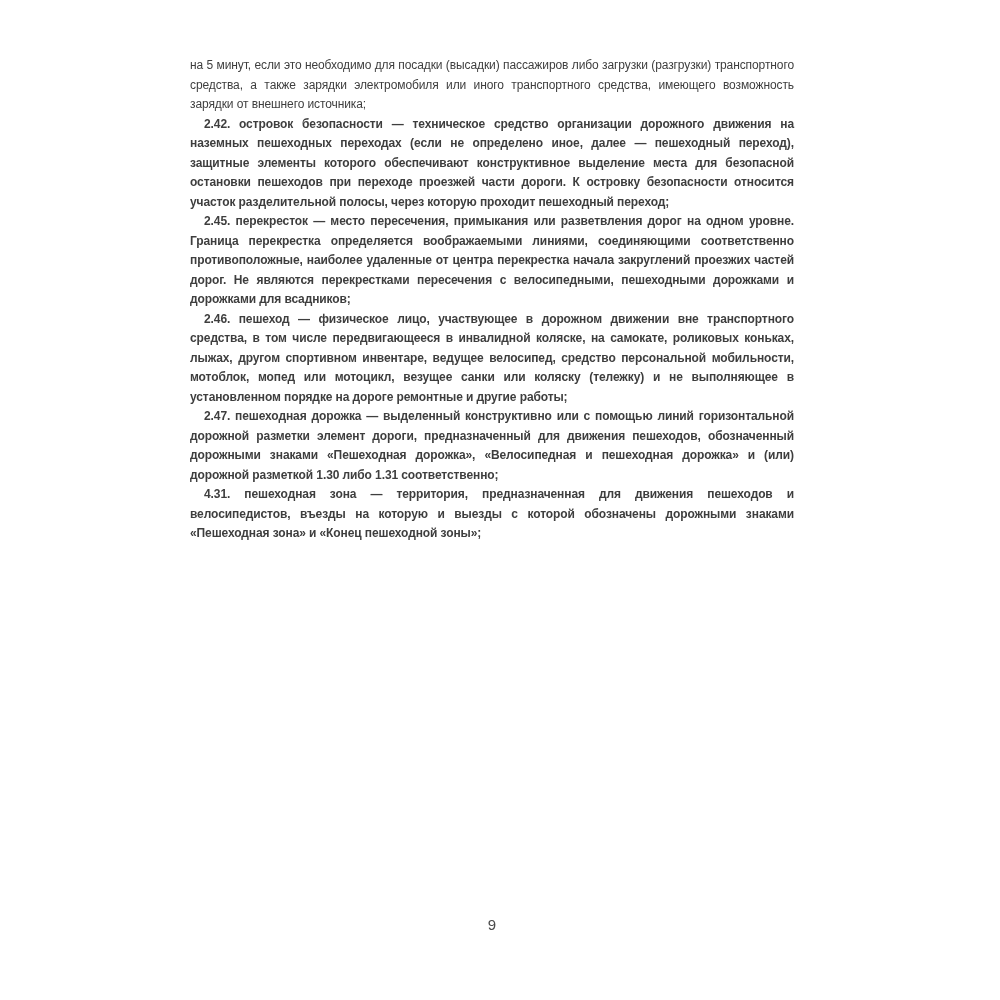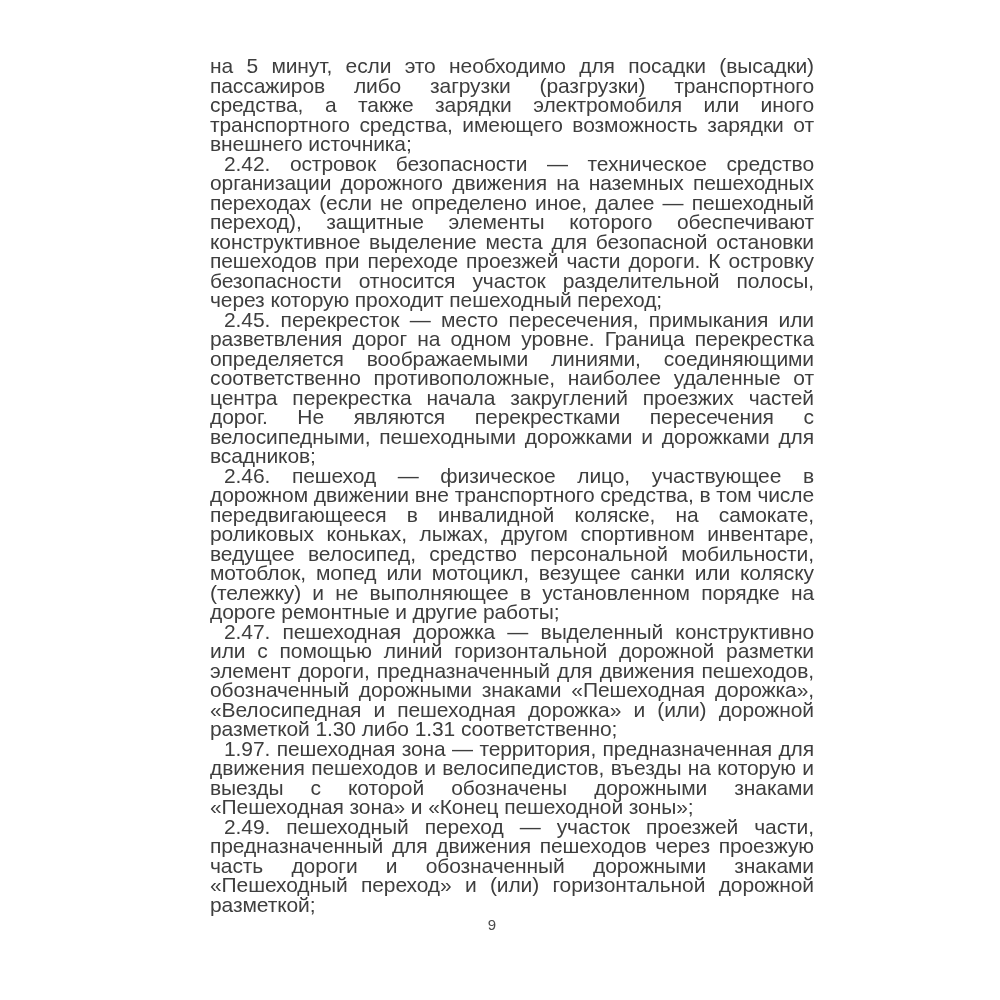--- a/index.html
+++ b/index.html
@@ -14,32 +14,32 @@
     background: #ffffff;
     overflow: hidden;
     font-family: "Liberation Sans", "DejaVu Sans", sans-serif;
     color: #3e3e3e;
   }
   .text-block {
     position: absolute;
     left: 190px;
     top: 56px;
     width: 604px;
-    font-size: 21px;
+    font-size: 12px;
     line-height: 19.5px;
     letter-spacing: -0.1px;
     text-align: justify;
-    margin-left: 20px;
   }
   .text-block p {
     margin: 0;
     padding: 0;
   }
   .text-block p.indent {
     text-indent: 14px;
+    font-weight: bold;
   }
   .page-number {
     position: absolute;
     left: 190px;
     top: 916px;
     width: 604px;
     text-align: center;
     font-size: 15px;
     color: #4a4a4a;
   }
@@ -47,17 +47,16 @@
 </head>
 <body>
 
 <div class="page">
   <div class="text-block">
     <p>на 5 минут, если это необходимо для посадки (высадки) пассажиров либо загрузки (разгрузки) транспортного средства, а также зарядки электромобиля или иного транспортного средства, имеющего возможность зарядки от внешнего источника;</p>
     <p class="indent">2.42. островок безопасности — техническое средство организации дорожного движения на наземных пешеходных переходах (если не определено иное, далее — пешеходный переход), защитные элементы которого обеспечивают конструктивное выделение места для безопасной остановки пешеходов при переходе проезжей части дороги. К островку безопасности относится участок разделительной полосы, через которую проходит пешеходный переход;</p>
     <p class="indent">2.45. перекресток — место пересечения, примыкания или разветвления дорог на одном уровне. Граница перекрестка определяется воображаемыми линиями, соединяющими соответственно противоположные, наиболее удаленные от центра перекрестка начала закруглений проезжих частей дорог. Не являются перекрестками пересечения с велосипедными, пешеходными дорожками и дорожками для всадников;</p>
     <p class="indent">2.46. пешеход — физическое лицо, участвующее в дорожном движении вне транспортного средства, в том числе передвигающееся в инвалидной коляске, на самокате, роликовых коньках, лыжах, другом спортивном инвентаре, ведущее велосипед, средство персональной мобильности, мотоблок, мопед или мотоцикл, везущее санки или коляску (тележку) и не выполняющее в установленном порядке на дороге ремонтные и другие работы;</p>
     <p class="indent">2.47. пешеходная дорожка — выделенный конструктивно или с помощью линий горизонтальной дорожной разметки элемент дороги, предназначенный для движения пешеходов, обозначенный дорожными знаками «Пешеходная дорожка», «Велосипедная и пешеходная дорожка» и (или) дорожной разметкой 1.30 либо 1.31 соответственно;</p>
-    <p class="indent">1.97. пешеходная зона — территория, предназначенная для движения пешеходов и велосипедистов, въезды на которую и выезды с которой обозначены дорожными знаками «Пешеходная зона» и «Конец пешеходной зоны»;</p>
-    <p class="indent">2.49. пешеходный переход — участок проезжей части, предназначенный для движения пешеходов через проезжую часть дороги и обозначенный дорожными знаками «Пешеходный переход» и (или) горизонтальной дорожной разметкой;</p>
+    <p class="indent">4.31. пешеходная зона — территория, предназначенная для движения пешеходов и велосипедистов, въезды на которую и выезды с которой обозначены дорожными знаками «Пешеходная зона» и «Конец пешеходной зоны»;</p>
   </div>
   <div class="page-number">9</div>
 </div>
 
 </body></html>

